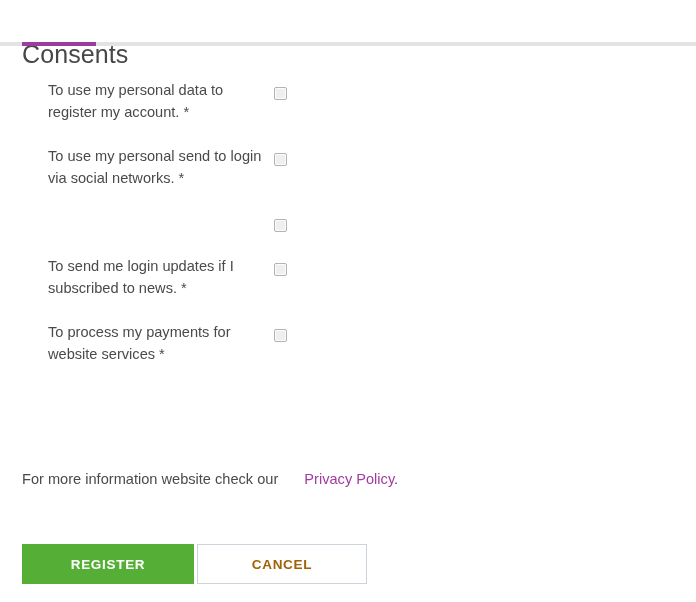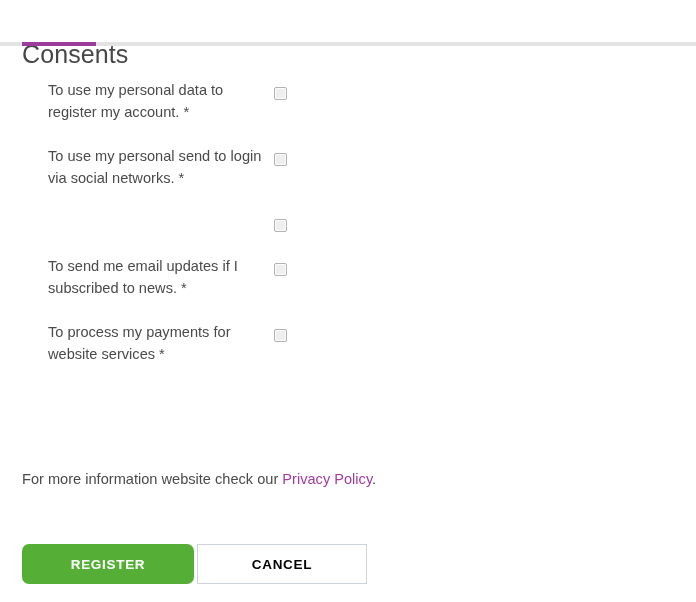--- a/index.html
+++ b/index.html
@@ -86,20 +86,21 @@
     left: 22px;
     top: 469px;
     font-size: 14.6px;
     line-height: 20px;
     color: #4a4a4a;
     white-space: nowrap;
   }
   .info-link {
     text-decoration: none;
     cursor: pointer;
+    margin-left: 22px;
   }
 
   
   .button-bar {
     position: absolute;
     left: 22px;
     top: 544px;
     display: flex;
     align-items: flex-start;
   }
@@ -113,28 +114,27 @@
     cursor: pointer;
     display: flex;
     align-items: center;
     justify-content: center;
     border: 0;
     padding: 0;
   }
   .btn-register {
     width: 172px;
     color: #ffffff;
-    border-radius: 7px;
   }
   .btn-cancel {
     width: 170px;
     margin-left: 3px;
     background: #ffffff;
     border: 1px solid #ccd3da;
-    color: #000000;
+    color: #a16207;
   }
 </style>
 </head>
 <body>
 
 <h1 class="page-title">Consents</h1>
 
 <div class="title-divider" style="background: rgb(227, 227, 227);">
   <div class="title-divider-accent" style="background: rgb(156, 61, 158);"></div>
 </div>
@@ -149,21 +149,21 @@
   <div class="consent-row">
     <span class="consent-text">To use my personal send to login via social networks. *</span>
     <span class="consent-checkbox" role="checkbox" aria-checked="false"></span>
   </div>
 
   <div class="consent-row">
     <span class="consent-checkbox" role="checkbox" aria-checked="false"></span>
   </div>
 
   <div class="consent-row">
-    <span class="consent-text">To send me email updates if I subscribed to news. *</span>
+    <span class="consent-text">To send me login updates if I subscribed to news. *</span>
     <span class="consent-checkbox" role="checkbox" aria-checked="false"></span>
   </div>
 
   <div class="consent-row">
     <span class="consent-text">To process my payments for website services *</span>
     <span class="consent-checkbox" role="checkbox" aria-checked="false"></span>
   </div>
 
 </div>
 

